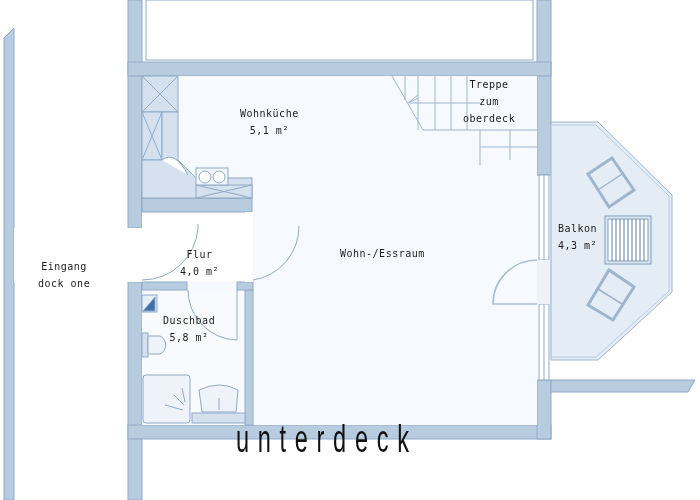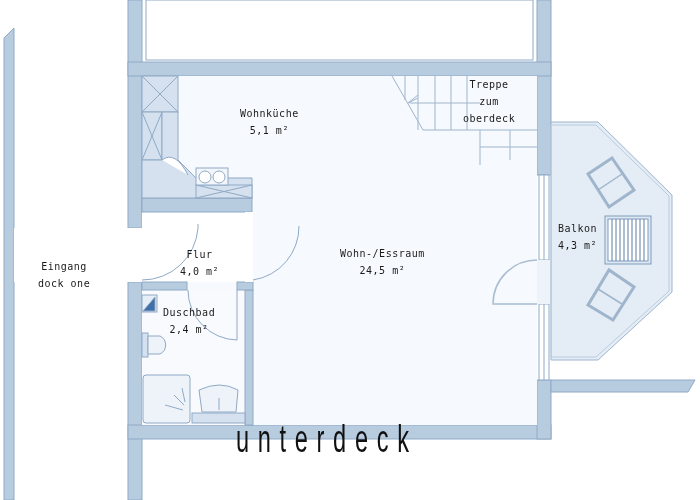--- a/index.html
+++ b/index.html
@@ -153,27 +153,26 @@
     <span>oberdeck</span>
   </div>
   <div class="lbl" style="left:38px; top:234px;margin-top:24px;">
     <span>Eingang</span>
     <span>dock one</span>
   </div>
   <div class="lbl" style="left:180px; top:246px;">
     <span>Flur</span>
     <span>4,0 m²</span>
   </div>
-  <div class="lbl" style="left:163px; top:304px;">
+  <div class="lbl" style="left:163px; top:312px;">
     <span>Duschbad</span>
-    <span>2,4 m²</span>
+    <span>5,8 m²</span>
   </div>
   <div class="lbl" style="left:340px; top:245px;">
     <span>Wohn-/Essraum</span>
-    <span>24,5 m²</span>
   </div>
   <div class="lbl" style="left:558px; top:220px; text-align:right;">
     <span>Balkon</span>
     <span>4,3 m²</span>
   </div>
 
   <div class="title">unterdeck</div>
 </div>
 
 </body></html>

